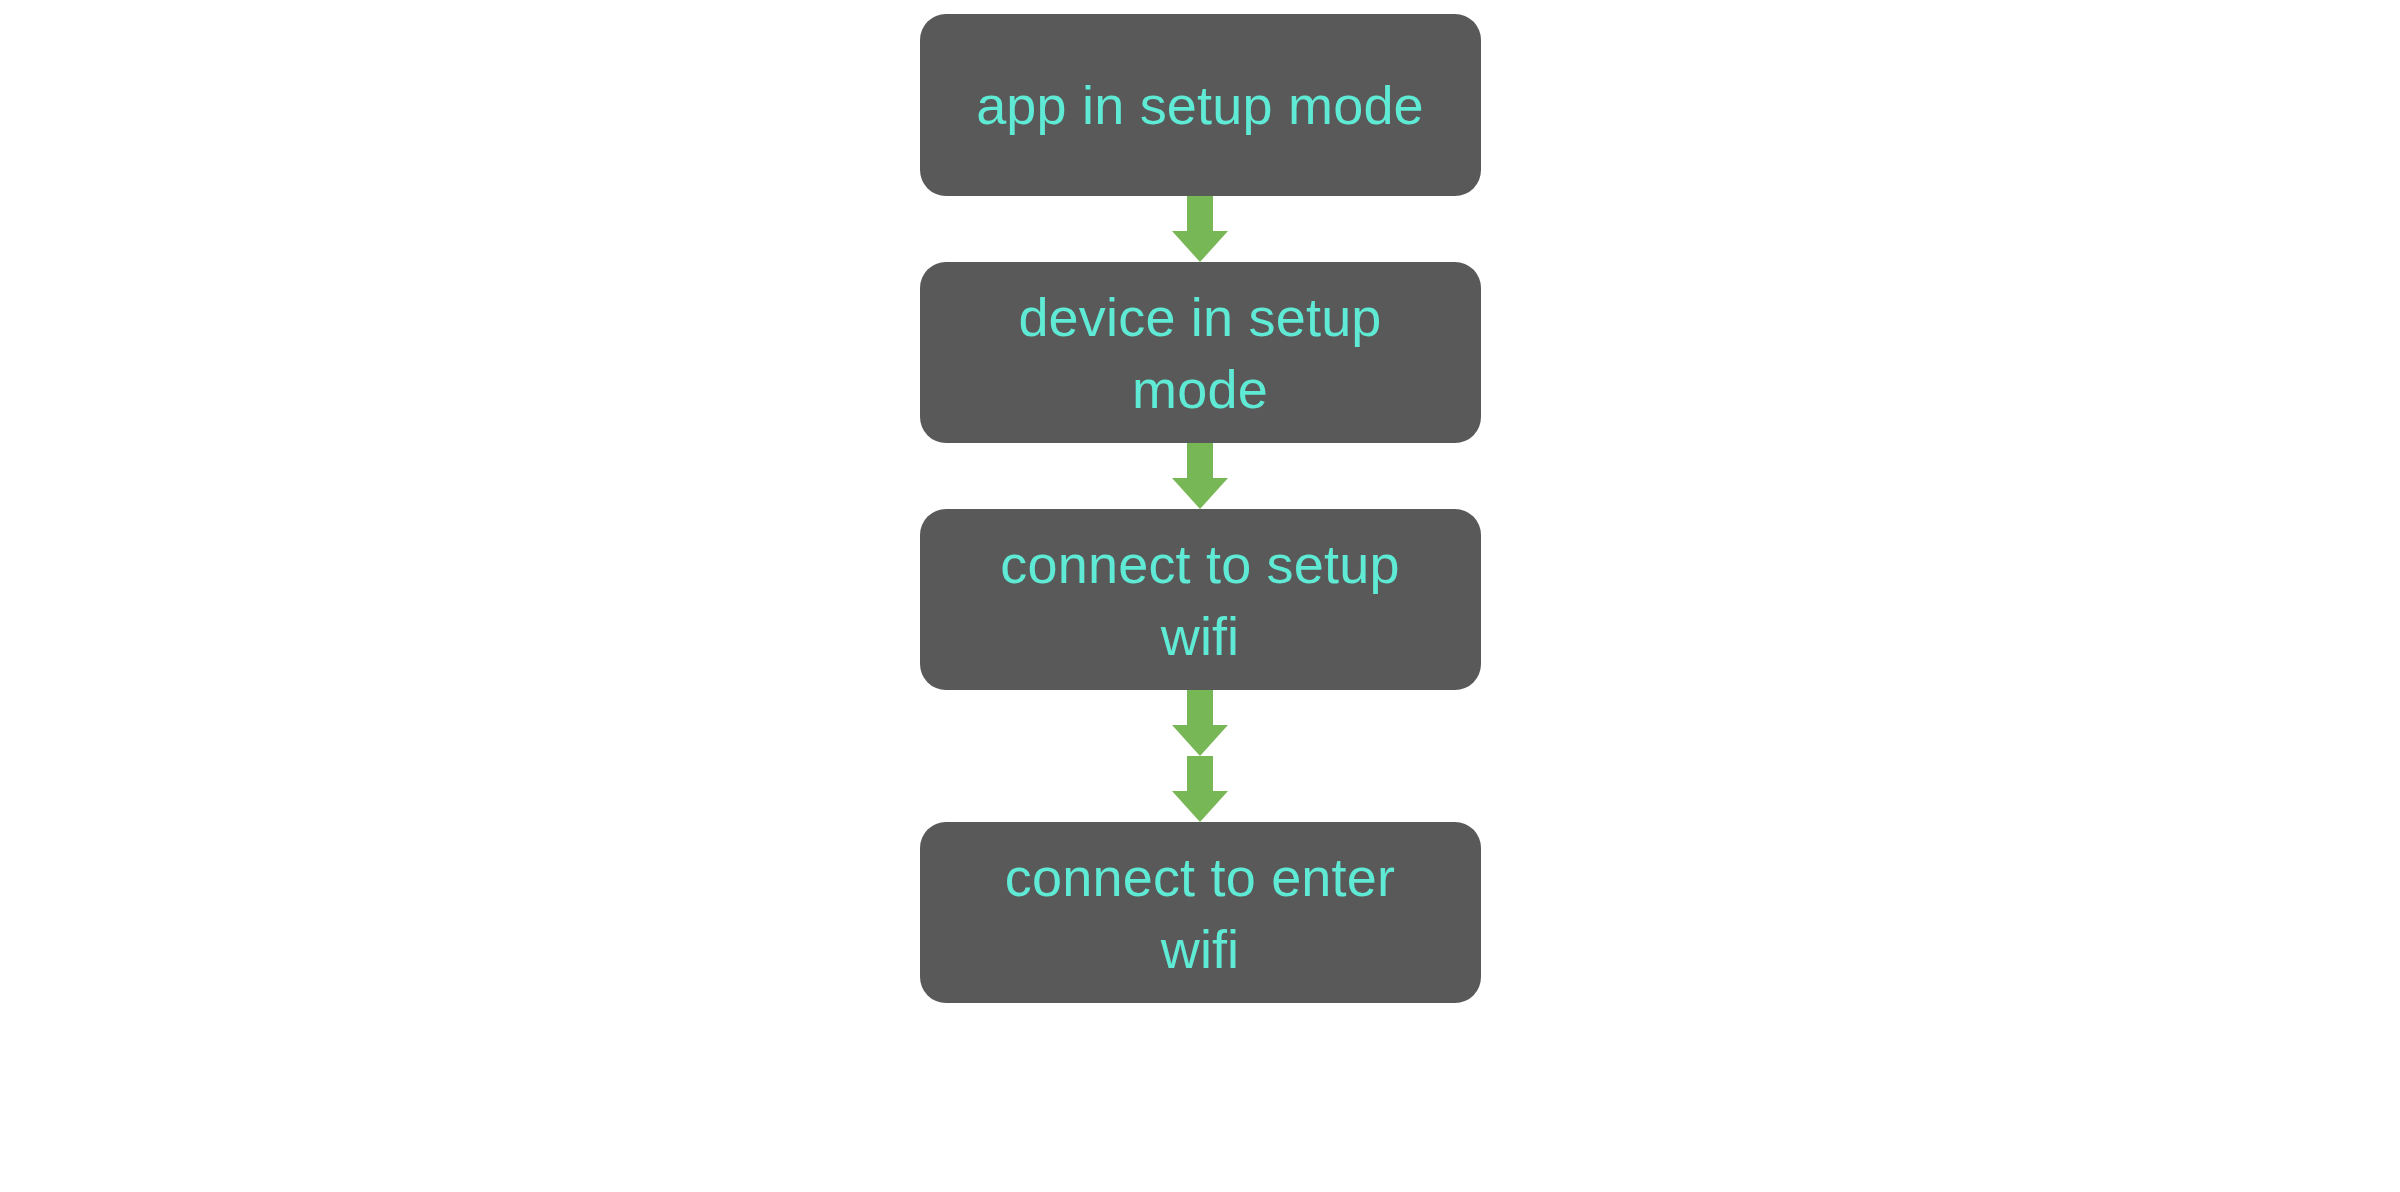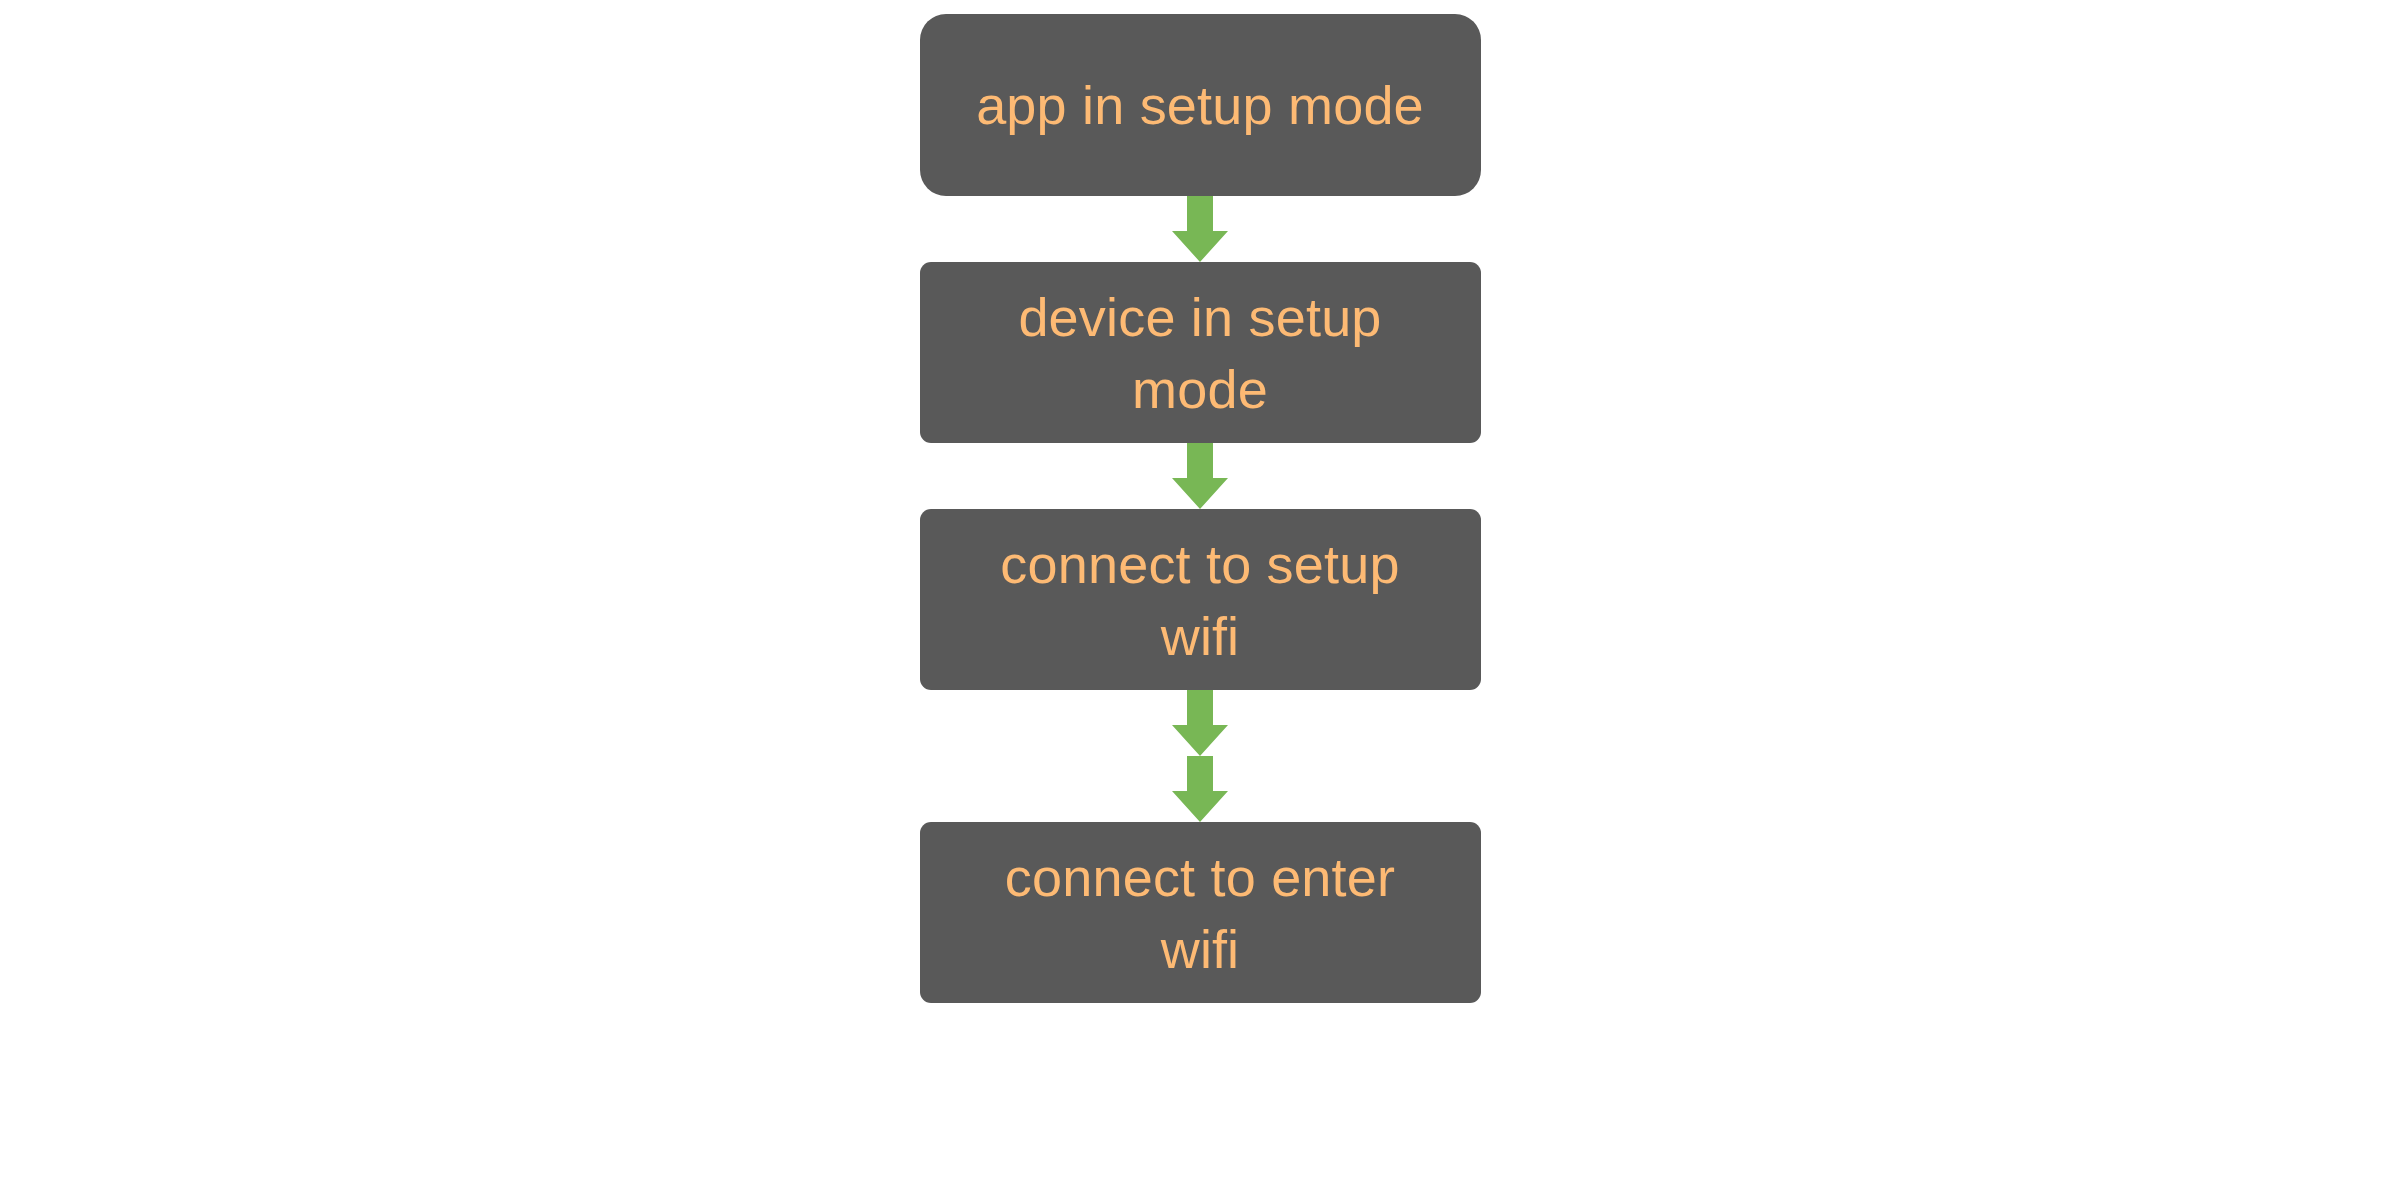--- a/index.html
+++ b/index.html
@@ -32,21 +32,21 @@
     flex-direction: column;
     align-items: center;
   }
 
   
   .node {
     width: 561px;
     box-sizing: border-box;
     background: #595959;
     border-radius: 26px;
-    color: #fdba74;
+    color: #5eead4;
     display: flex;
     align-items: center;
     justify-content: center;
     text-align: center;
     font-size: 54px;
     line-height: 72px;
     font-weight: 400;
     letter-spacing: 0.2px;
     padding: 0 26px;
     -webkit-font-smoothing: antialiased;
@@ -57,21 +57,20 @@
     white-space: pre-line;
   }
 
   .node.single {
     height: 182px;
     margin-top: 14px;
   }
 
   .node.double {
     height: 181px;
-    border-radius: 11px;
   }
 
   
   .arrow {
     width: 56px;
     height: 66px;
     display: block;
     flex: 0 0 auto;
   }
 

